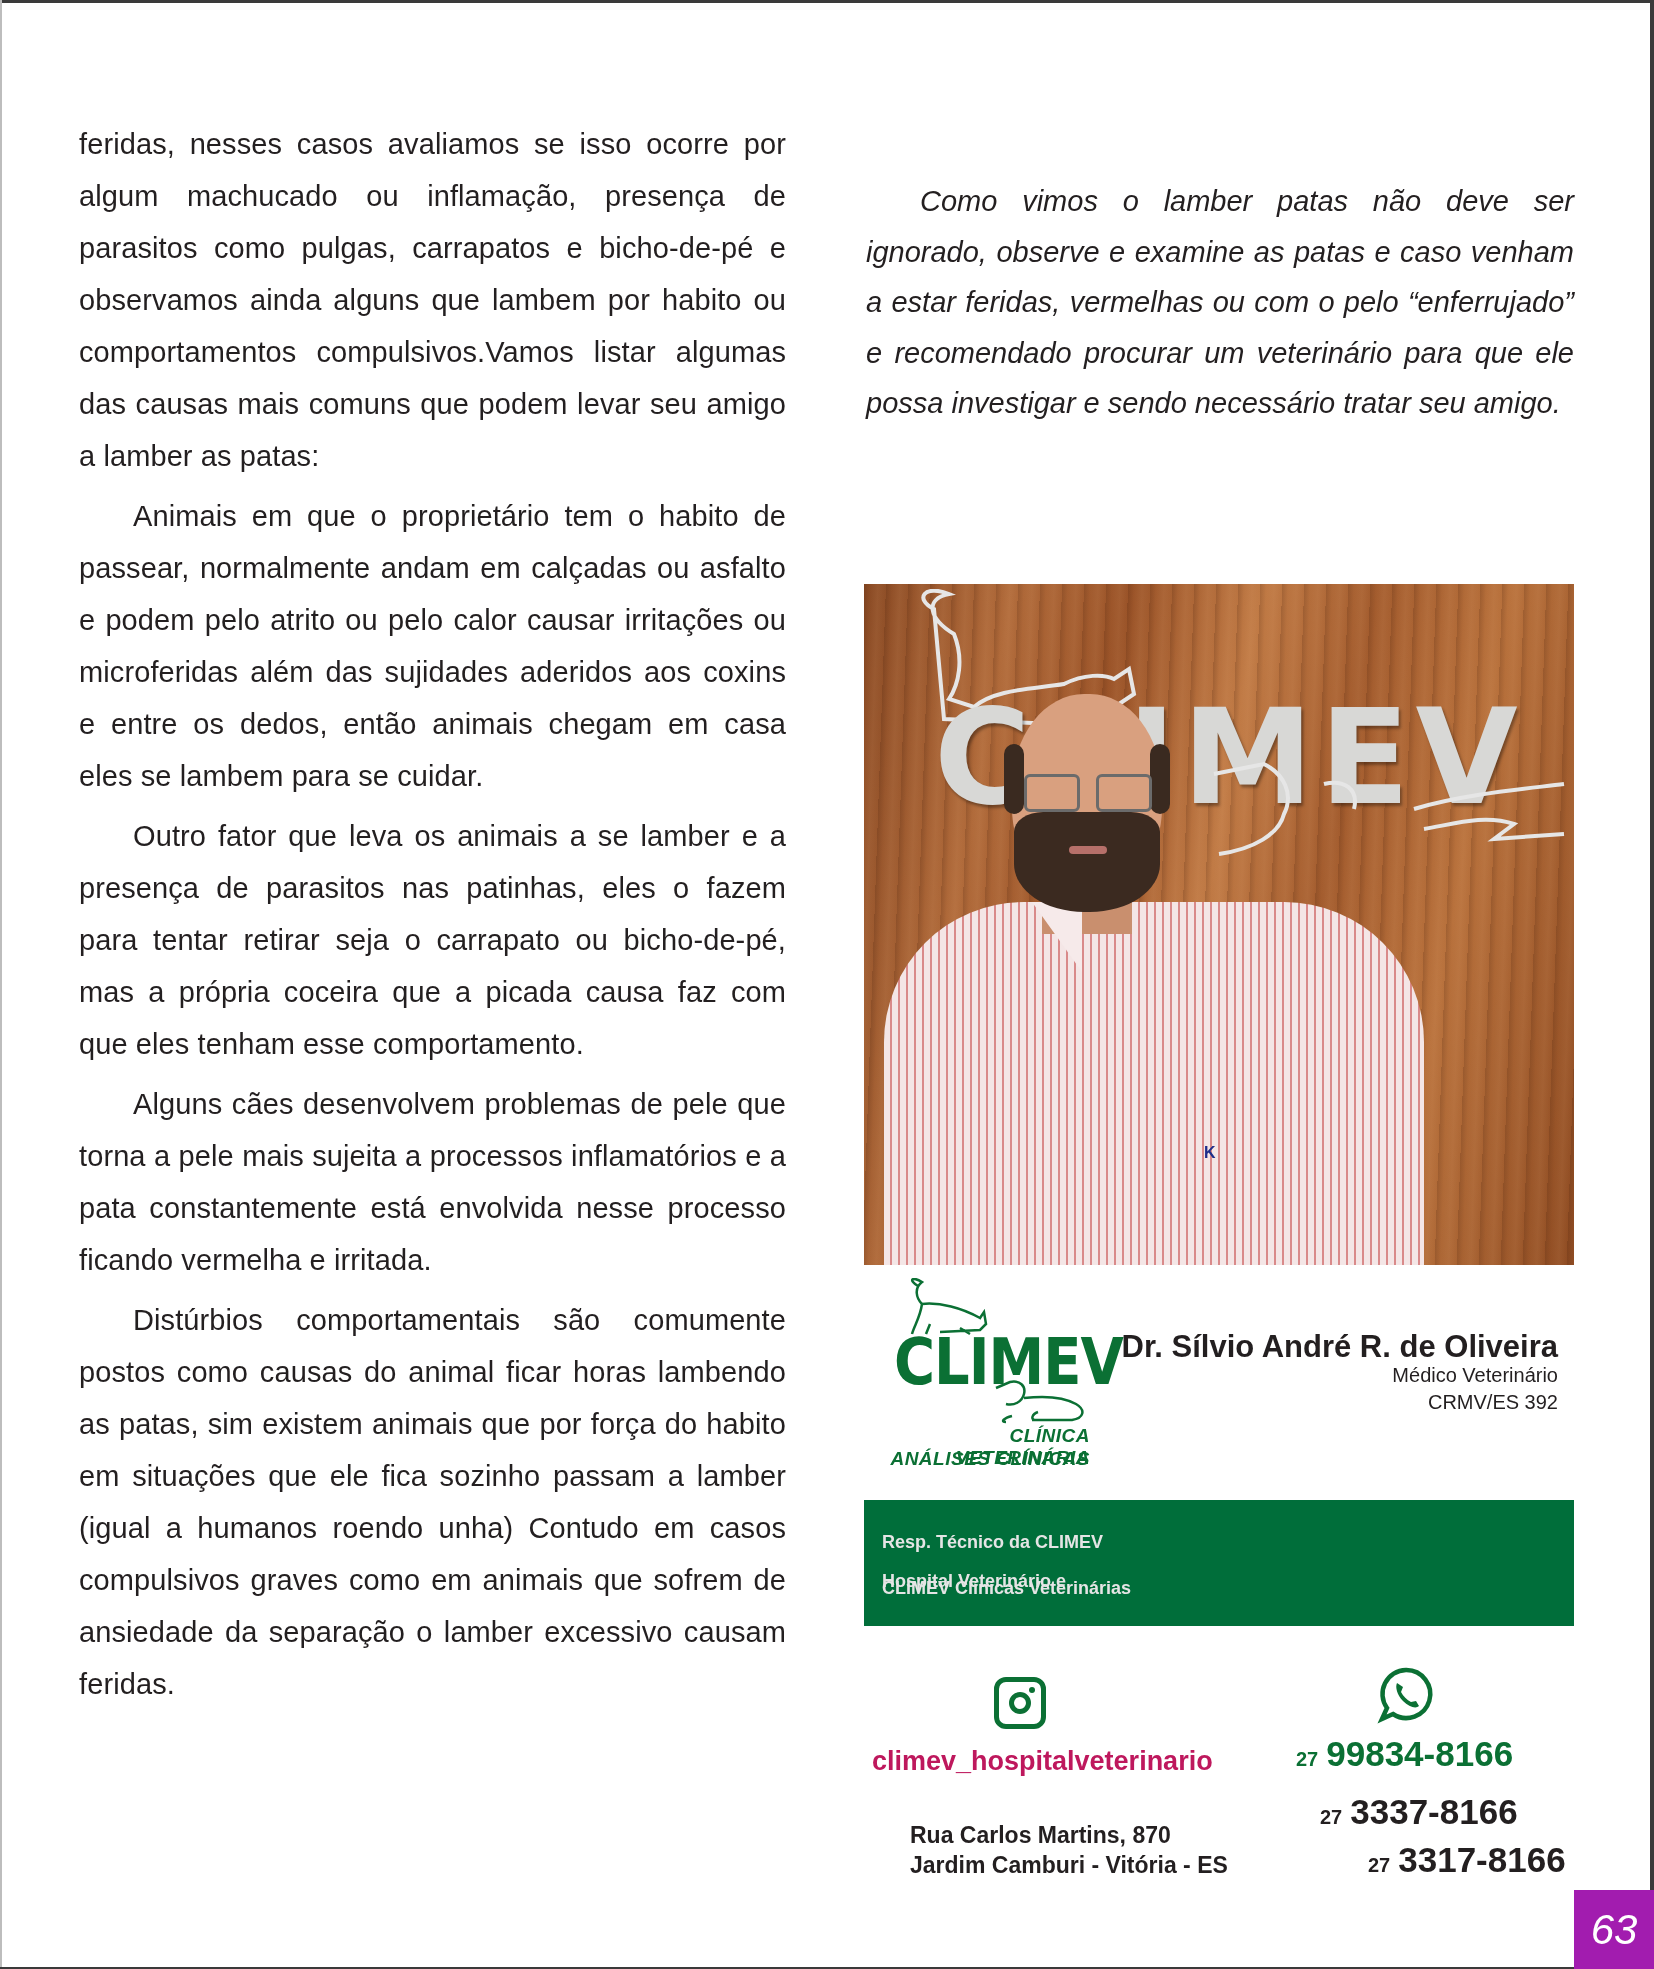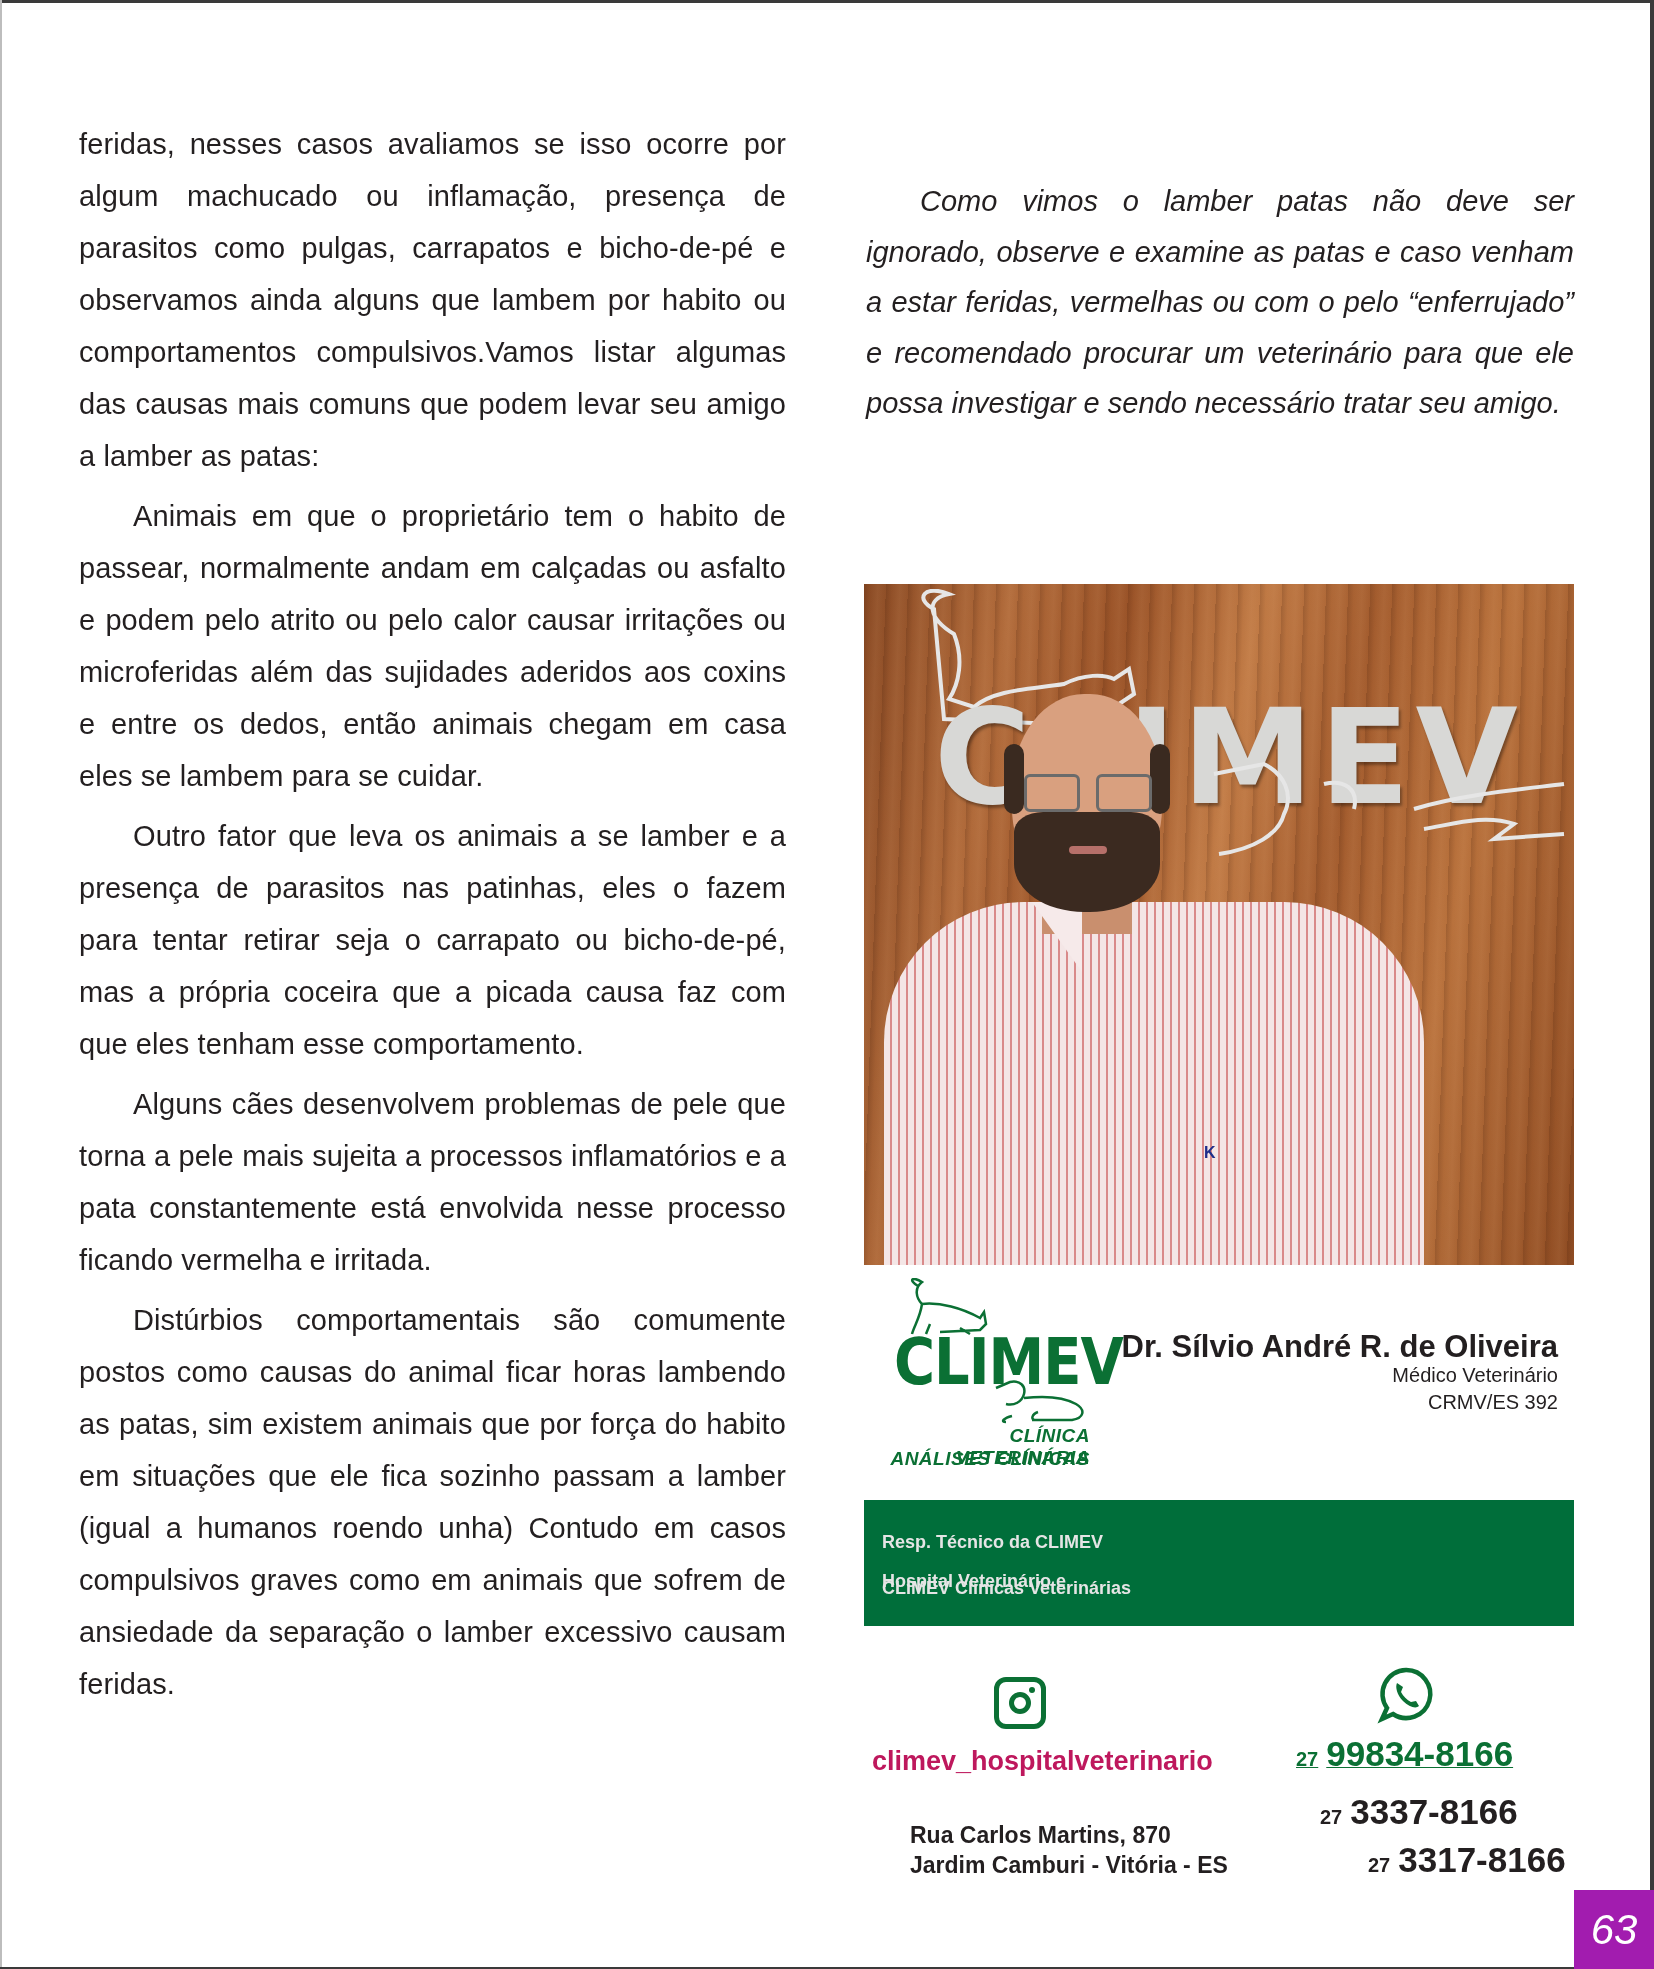--- a/index.html
+++ b/index.html
@@ -58,21 +58,21 @@
 
   .insta-icon { position:absolute; left:994px; top:1677px; width:52px; height:52px; border:5px solid #0b7034; border-radius:12px; box-sizing:border-box; }
   .insta-icon .lens { position:absolute; left:10px; top:10px; width:22px; height:22px; border:5px solid #0b7034; border-radius:50%; box-sizing:border-box; }
   .insta-icon .dot { position:absolute; right:6px; top:5px; width:6px; height:6px; background:#0b7034; border-radius:50%; }
   .insta-handle { position:absolute; left:872px; top:1746px; font-weight:bold; font-size:27px; color:#be185d; }
 
   .wa-icon { position:absolute; left:1376px; top:1665px; width:60px; height:60px; }
   .phone { position:absolute; font-weight:bold; color:#231f20; white-space:nowrap; }
   .phone .ddd { font-size:20px; margin-right:8px; }
   .phone .num { font-size:35px; }
-  .phone.green { color:#0b7034; left:1296px; top:1734px;text-decoration:underline; }
+  .phone.green { color:#0b7034; left:1296px; top:1734px; }
   .phone.p2 { left:1320px; top:1792px; }
   .phone.p3 { left:1368px; top:1840px; }
 
   .address { position:absolute; left:910px; top:1820px; font-weight:bold; font-size:23px; line-height:30px; color:#231f20; }
 
   .pagenum { position:absolute; left:1574px; top:1890px; width:80px; height:79px; background:#a21caf; color:#ffffff;
              font-style:italic; font-size:42px; line-height:79px; text-align:center; }
 </style>
 </head>
 <body>

